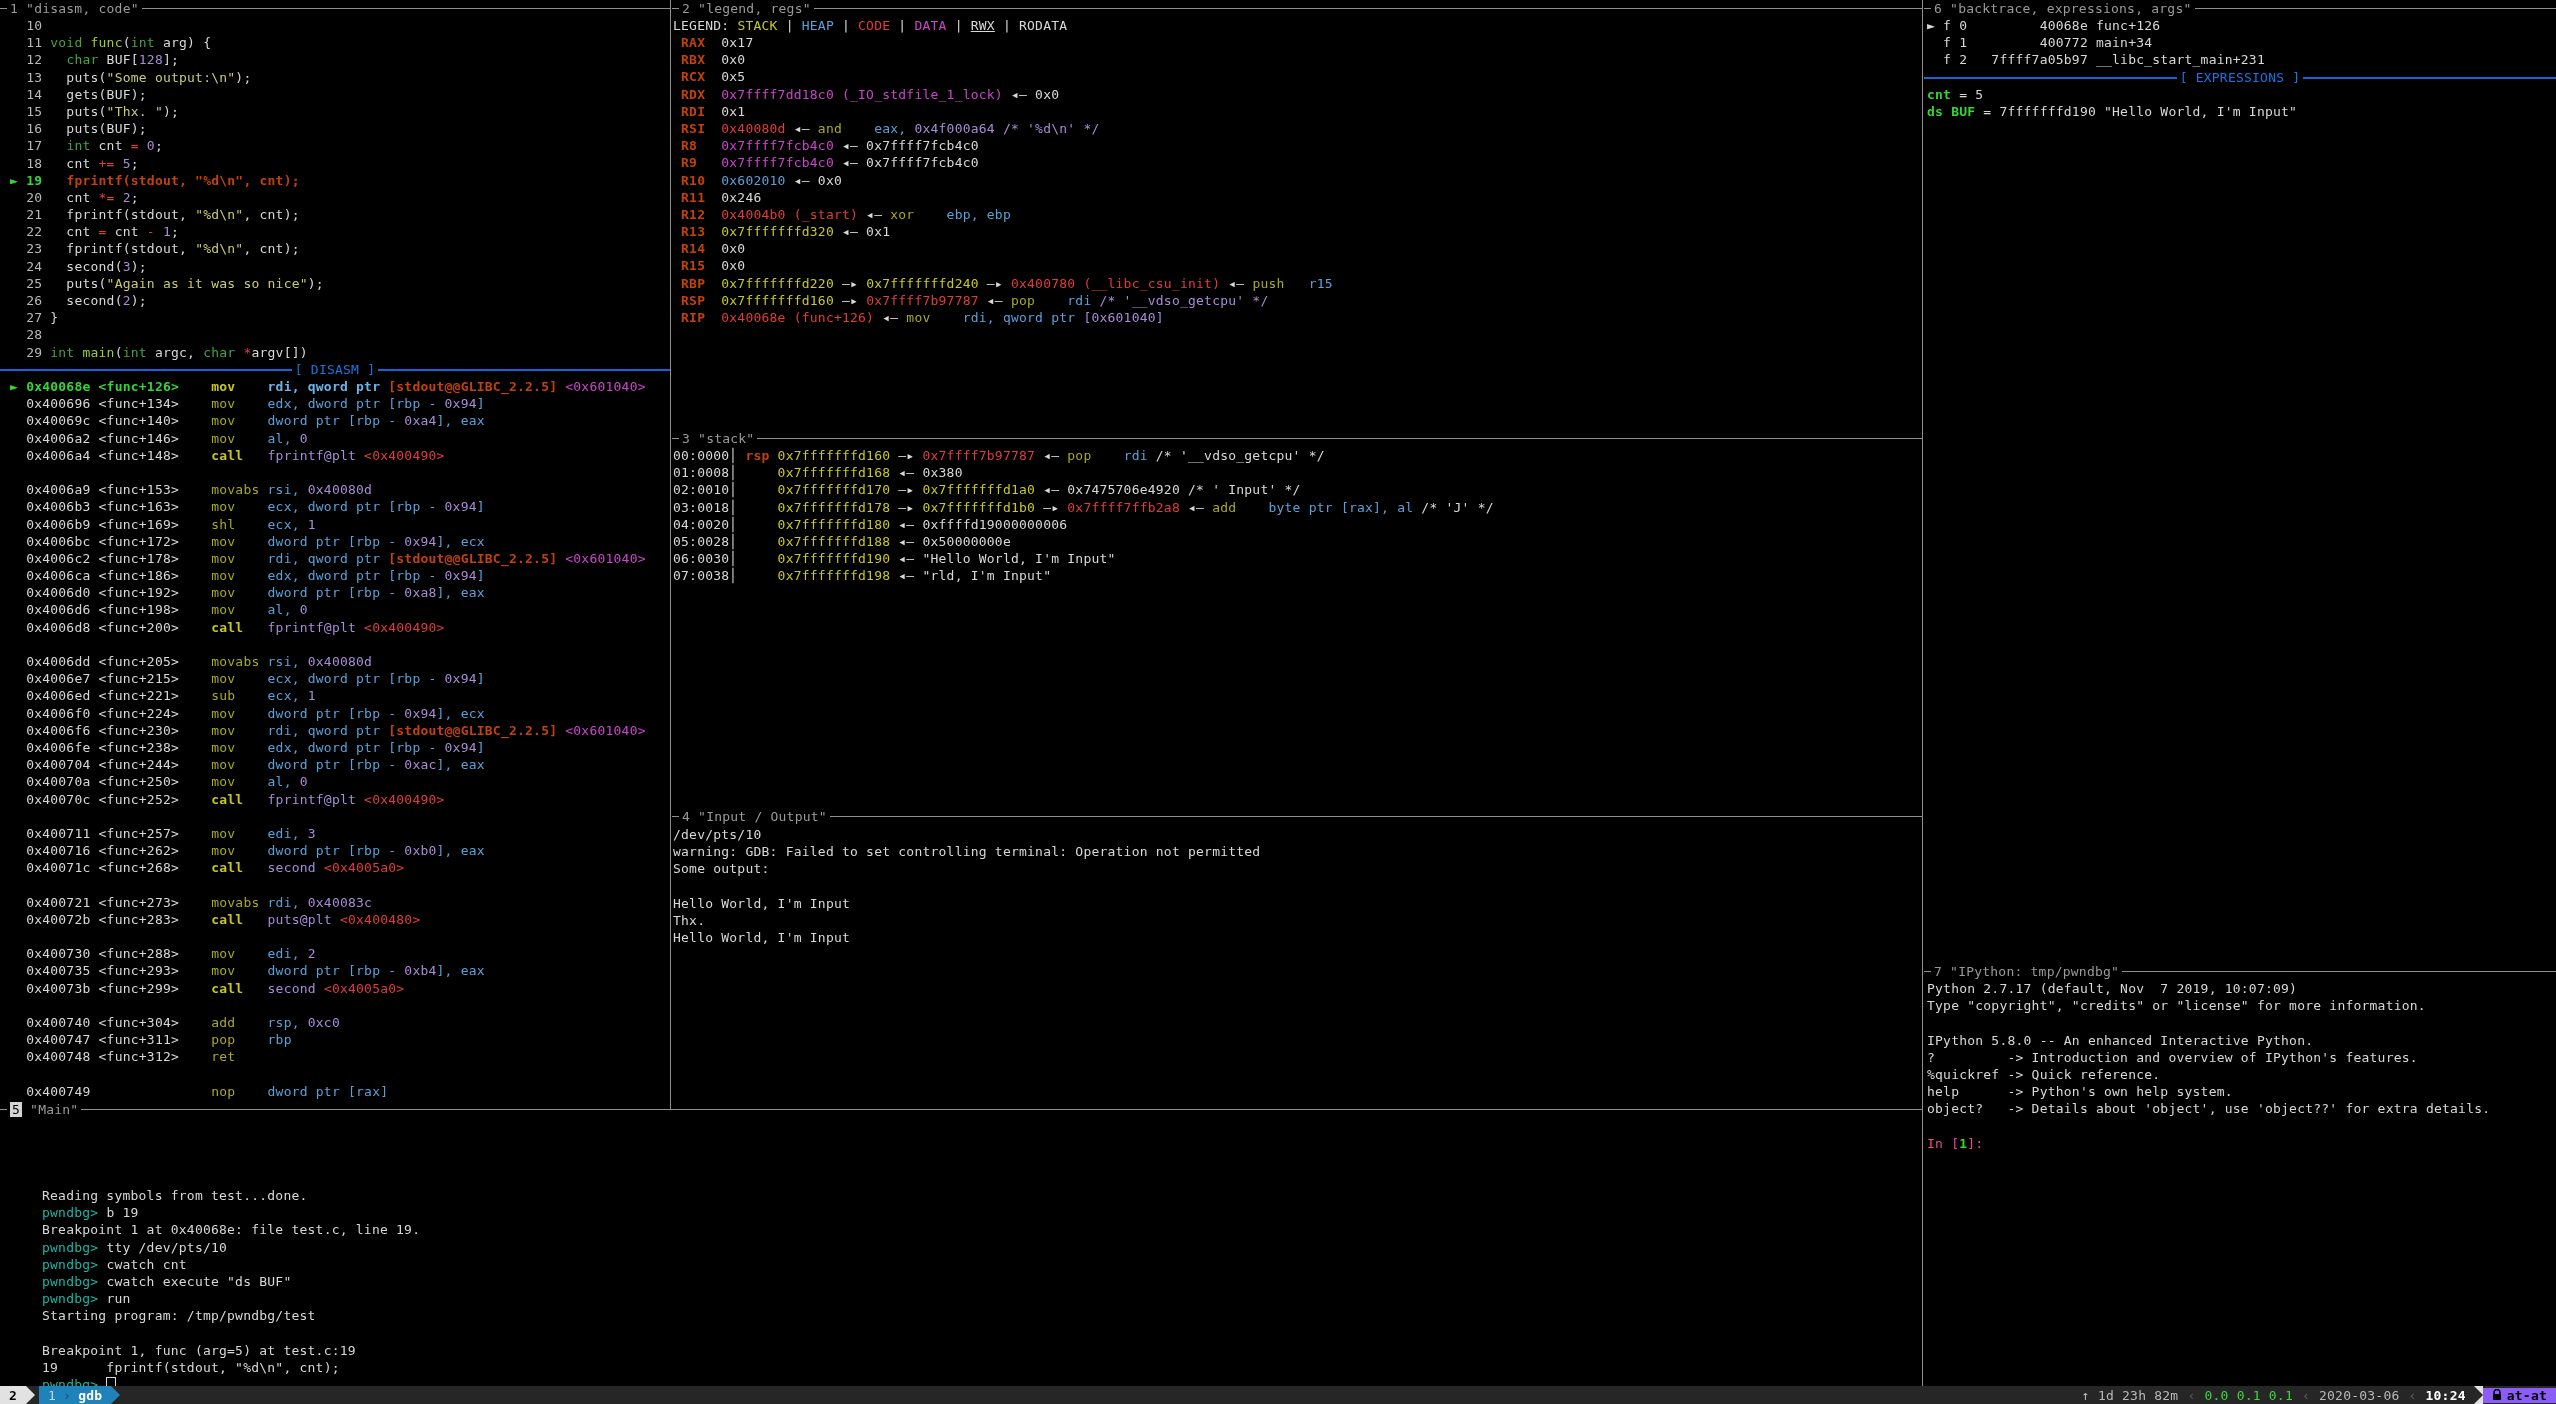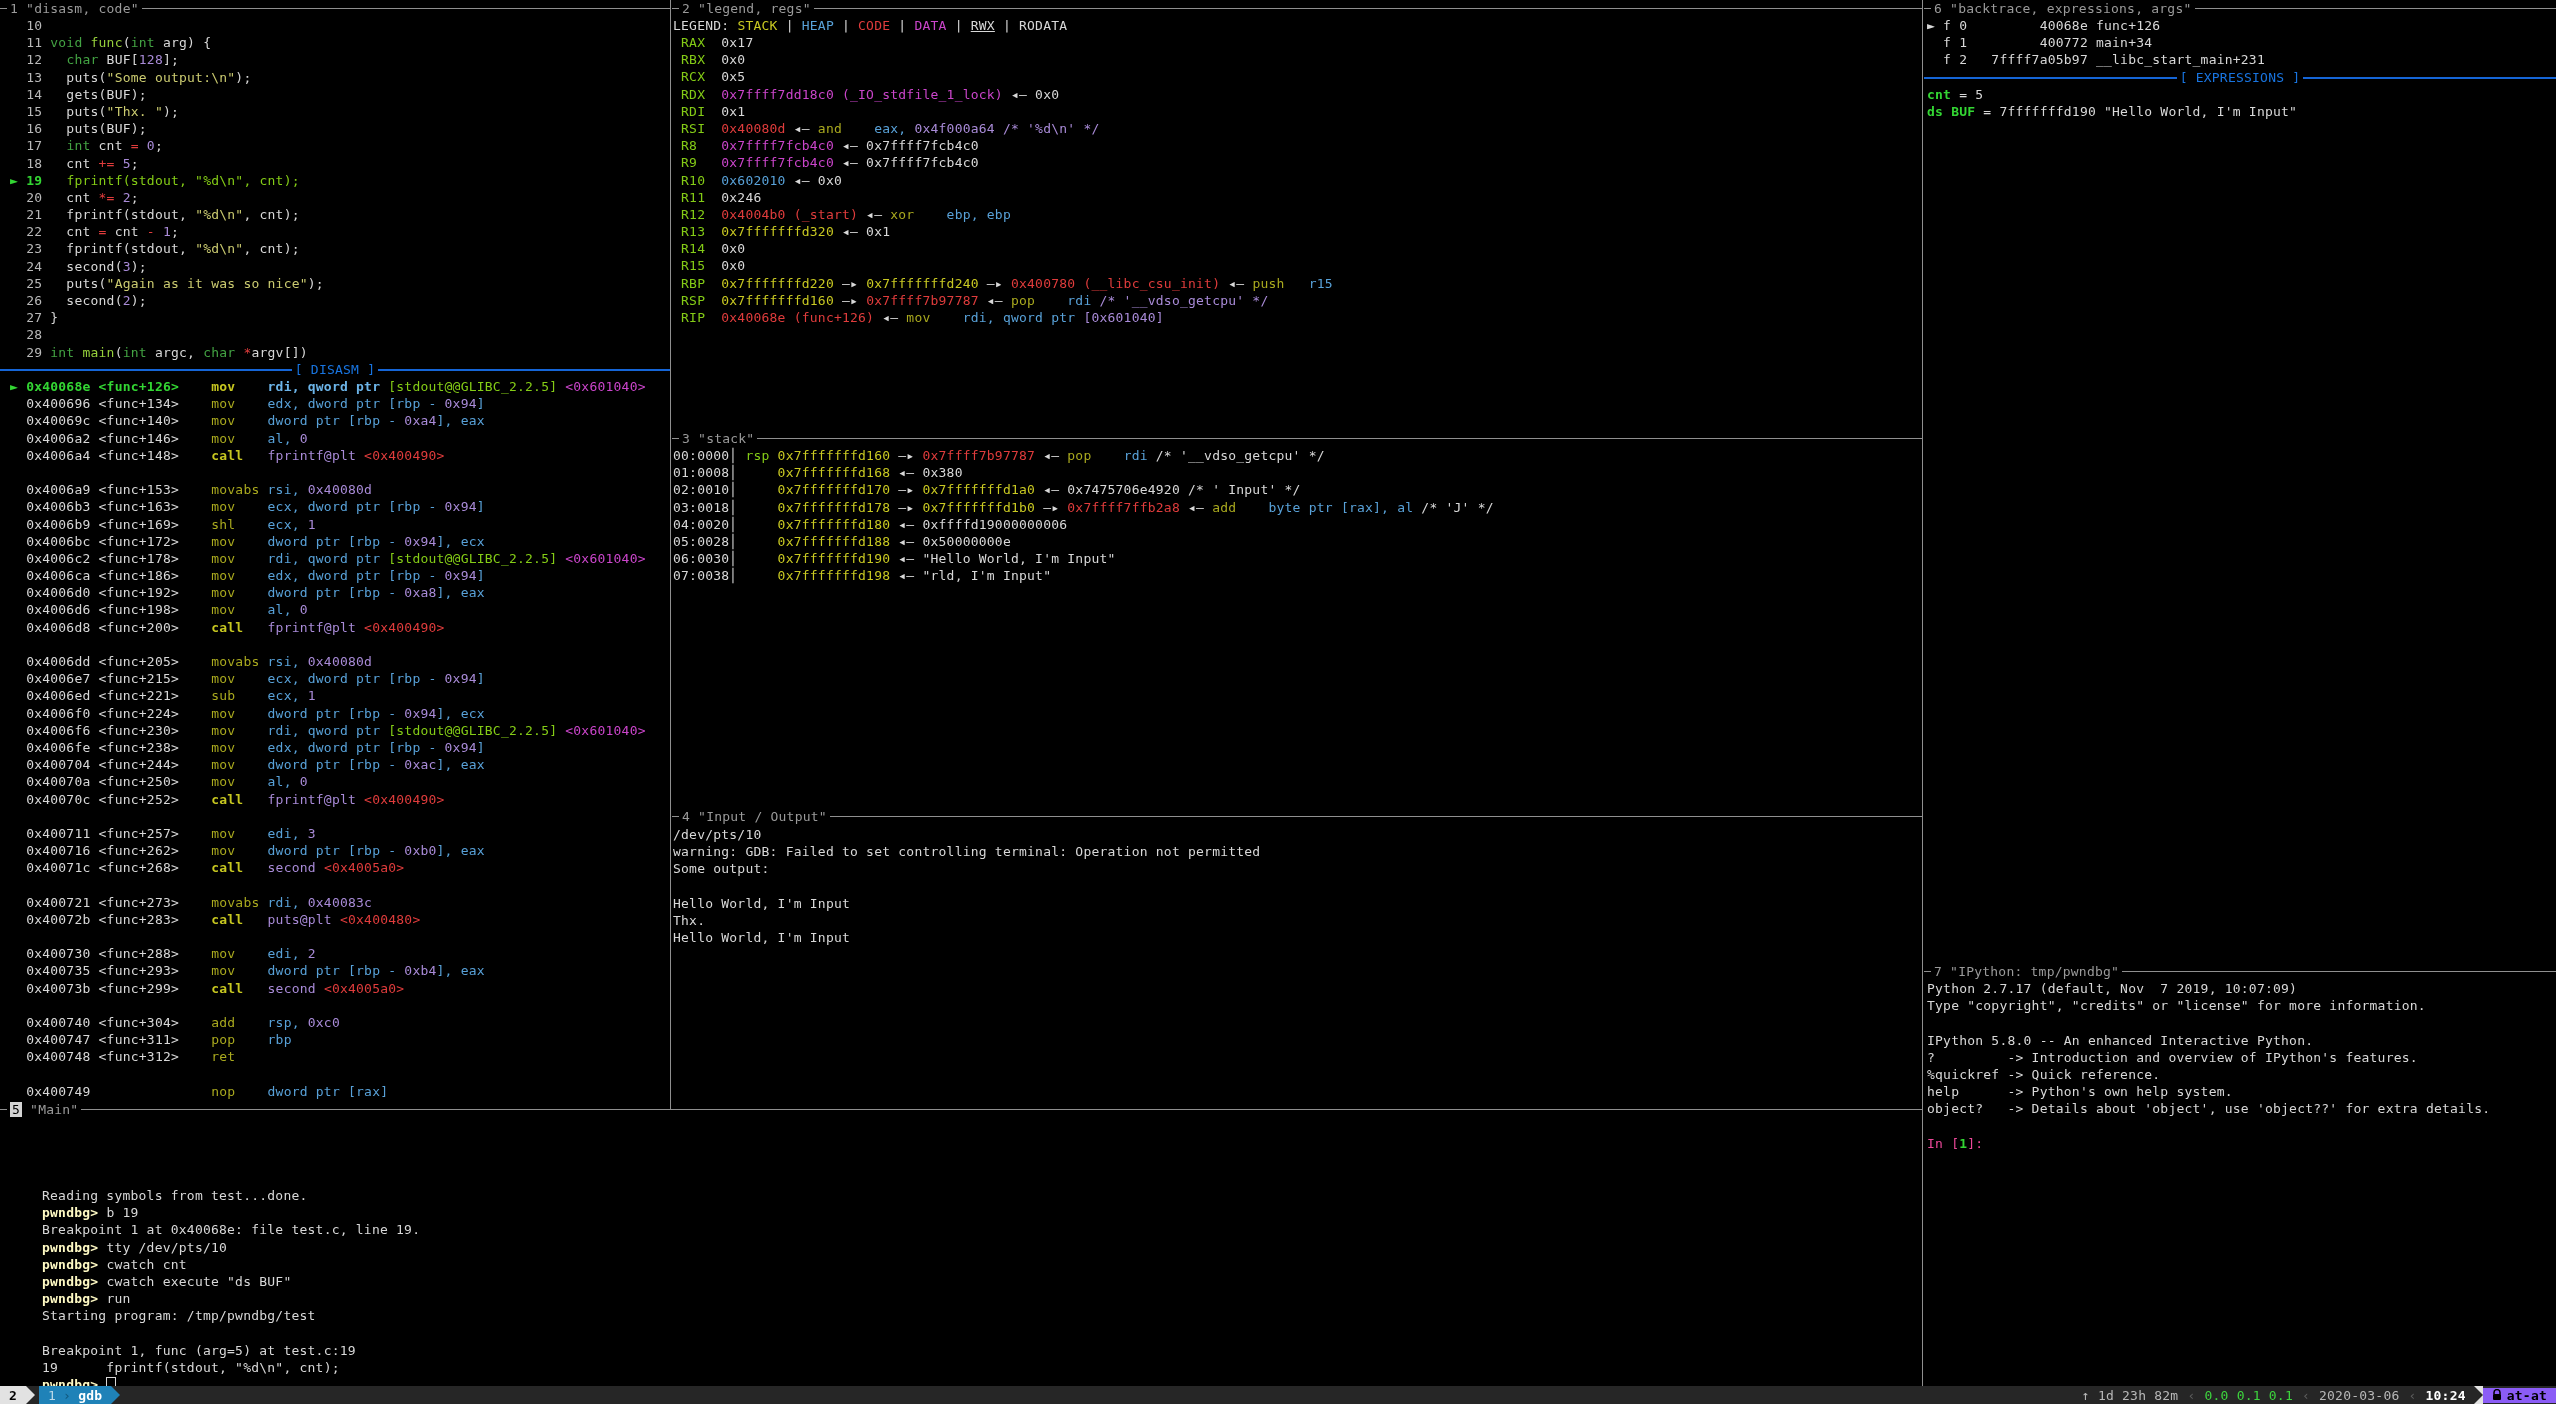--- a/index.html
+++ b/index.html
@@ -2,25 +2,25 @@
 <html><head>
 <meta charset="utf-8">
 <style>
   html,body{margin:0;padding:0;background:#000;}
   #screen{position:relative;width:2556px;height:1404px;background:#000;overflow:hidden;
     font-family:"DejaVu Sans Mono",monospace;font-size:13px;letter-spacing:0.22px;color:#d8d8d8;}
   .lines{position:absolute;}
   .ln{height:17.2px;line-height:17.2px;white-space:pre;}
   
   .c-w{color:#d8d8d8}
-  .c-wb{color:#84cc16;font-weight:normal}
+  .c-wb{color:#c2410c;font-weight:bold}
   .c-wu{color:#d8d8d8;text-decoration:underline}
   .c-num{color:#b9b9b9}
   .c-r{color:#e03c3c}
-  .c-rb{color:#fef9c3;font-weight:bold}
+  .c-rb{color:#14b8a6;font-weight:normal}
   .c-gr{color:#ec4899}
   .c-gb{color:#33d633;font-weight:bold}
   .c-ty{color:#43a343}
   .c-fn{color:#97d13c}
   .c-mn{color:#a9a91e}
   .c-mnb{color:#c6c620;font-weight:bold}
   .c-y{color:#c9c922}
   .c-s{color:#cbcb70}
   .c-b{color:#58a1d8}
   .c-bb{color:#6cb4e8;font-weight:bold}

